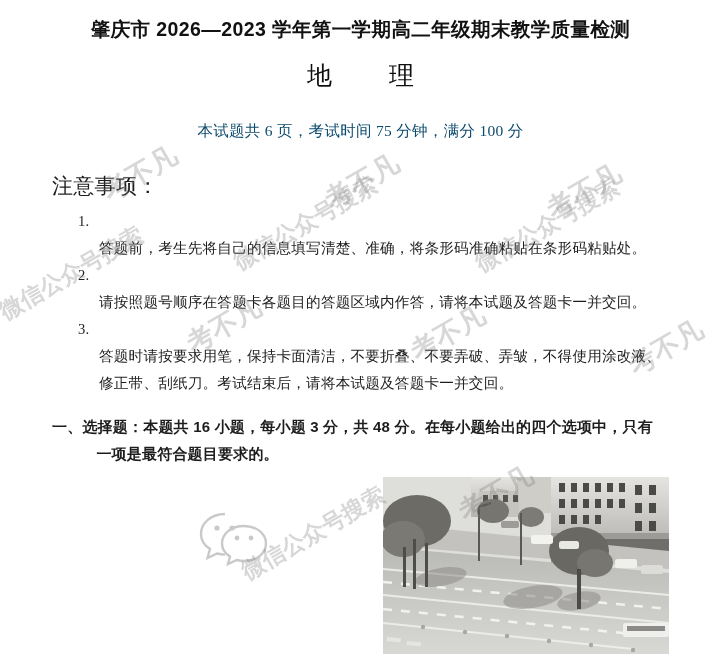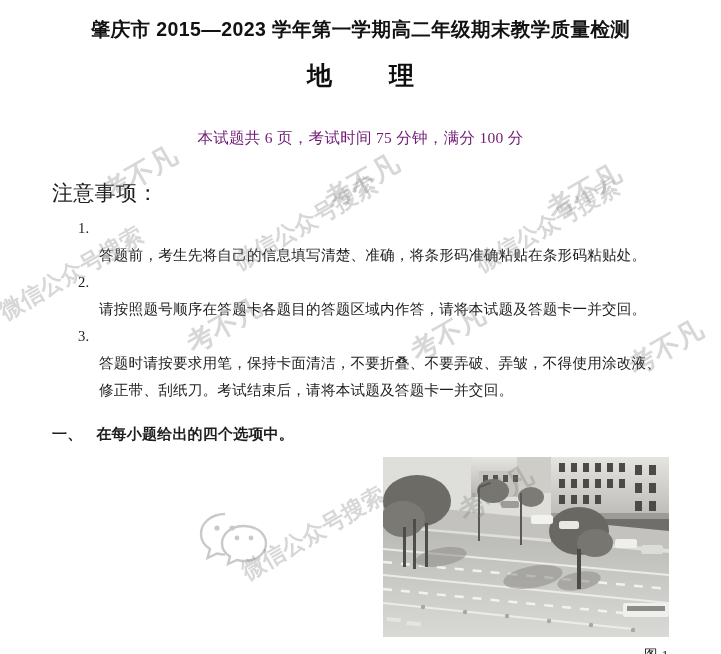--- a/index.html
+++ b/index.html
@@ -32,35 +32,35 @@
     font-weight: bold;
     font-size: 19.5px;
     letter-spacing: 0.4px;
     margin: 0;
     padding-top: 16px;
     color: #121212;
   }
   .subject-title {
     text-align: center;
     font-family: "Liberation Sans", "DejaVu Sans", sans-serif;
-    font-weight: bold;
+    font-weight: normal;
     font-size: 25px;
     letter-spacing: 16px;
     margin: 0;
     padding-top: 16px;
     padding-left: 16px;
     color: #0e0e0e;
   }
   .exam-meta {
     text-align: center;
     font-size: 15.5px;
-    margin: 16px;
+    margin: 9px;
     padding-top: 20px;
     letter-spacing: 0.3px;
-    color: #701a75;
+    color: #0c4a6e;
   }
 
   
   .notice {
     margin-top: 30px;
   }
   .notice-heading {
     font-size: 21px;
     margin: 0 0 8px 0;
     letter-spacing: 0.3px;
@@ -160,21 +160,21 @@
   .wm-logo {
     position: absolute;
     opacity: 0.40;
   }
 </style>
 </head>
 <body>
 
 <div class="page">
 
-  <h1 class="doc-title">肇庆市 2015—2023 学年第一学期高二年级期末教学质量检测</h1>
+  <h1 class="doc-title">肇庆市 2026—2023 学年第一学期高二年级期末教学质量检测</h1>
   <h2 class="subject-title">地　理</h2>
   <p class="exam-meta">本试题共 6 页，考试时间 75 分钟，满分 100 分</p>
 
   <div class="notice">
     <p class="notice-heading">注意事项：</p>
     <ul class="notice-list">
       <li class="notice-item">
         <span class="notice-num">1.</span>
         <span class="notice-text">答题前，考生先将自己的信息填写清楚、准确，将条形码准确粘贴在条形码粘贴处。</span>
       </li>
@@ -186,21 +186,22 @@
         <span class="notice-num">3.</span>
         <span class="notice-text">答题时请按要求用笔，保持卡面清洁，不要折叠、不要弄破、弄皱，不得使用涂改液、修正带、刮纸刀。考试结束后，请将本试题及答题卡一并交回。</span>
       </li>
     </ul>
   </div>
 
   <div class="section-block">
     <div class="section-head">
       <span class="section-marker">一、</span>
       <span class="section-text">
-        <span class="cont">在每小题给出的四个选项中。</span>
+        <span>选择题：本题共 16 小题，每小题 3 分，共 48 分。在每小题给出的四个选项中，只有</span>
+        <span class="cont">一项是最符合题目要求的。</span>
       </span>
     </div>
 
 
     <div class="figure-wrap">
       <div class="photo">
         <svg width="286" height="180" viewBox="0 0 286 180" xmlns="http://www.w3.org/2000/svg">
           <defs>
             <linearGradient id="roadg" x1="0" y1="0" x2="0" y2="1">
               <stop offset="0" stop-color="#b9b9b6"></stop>

